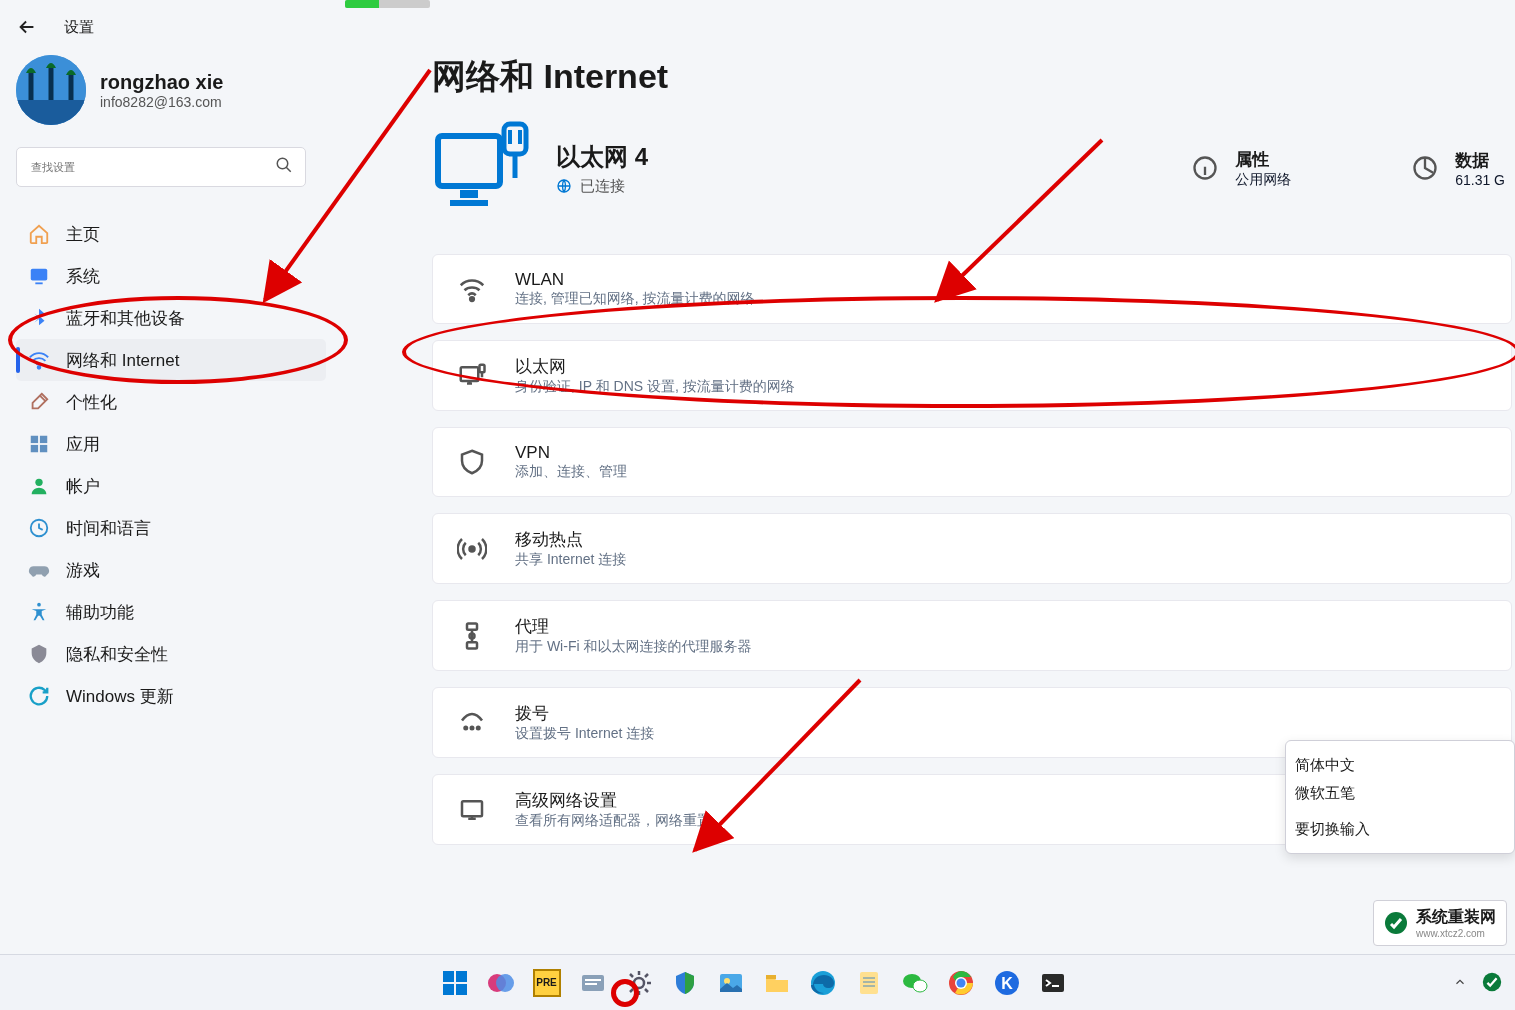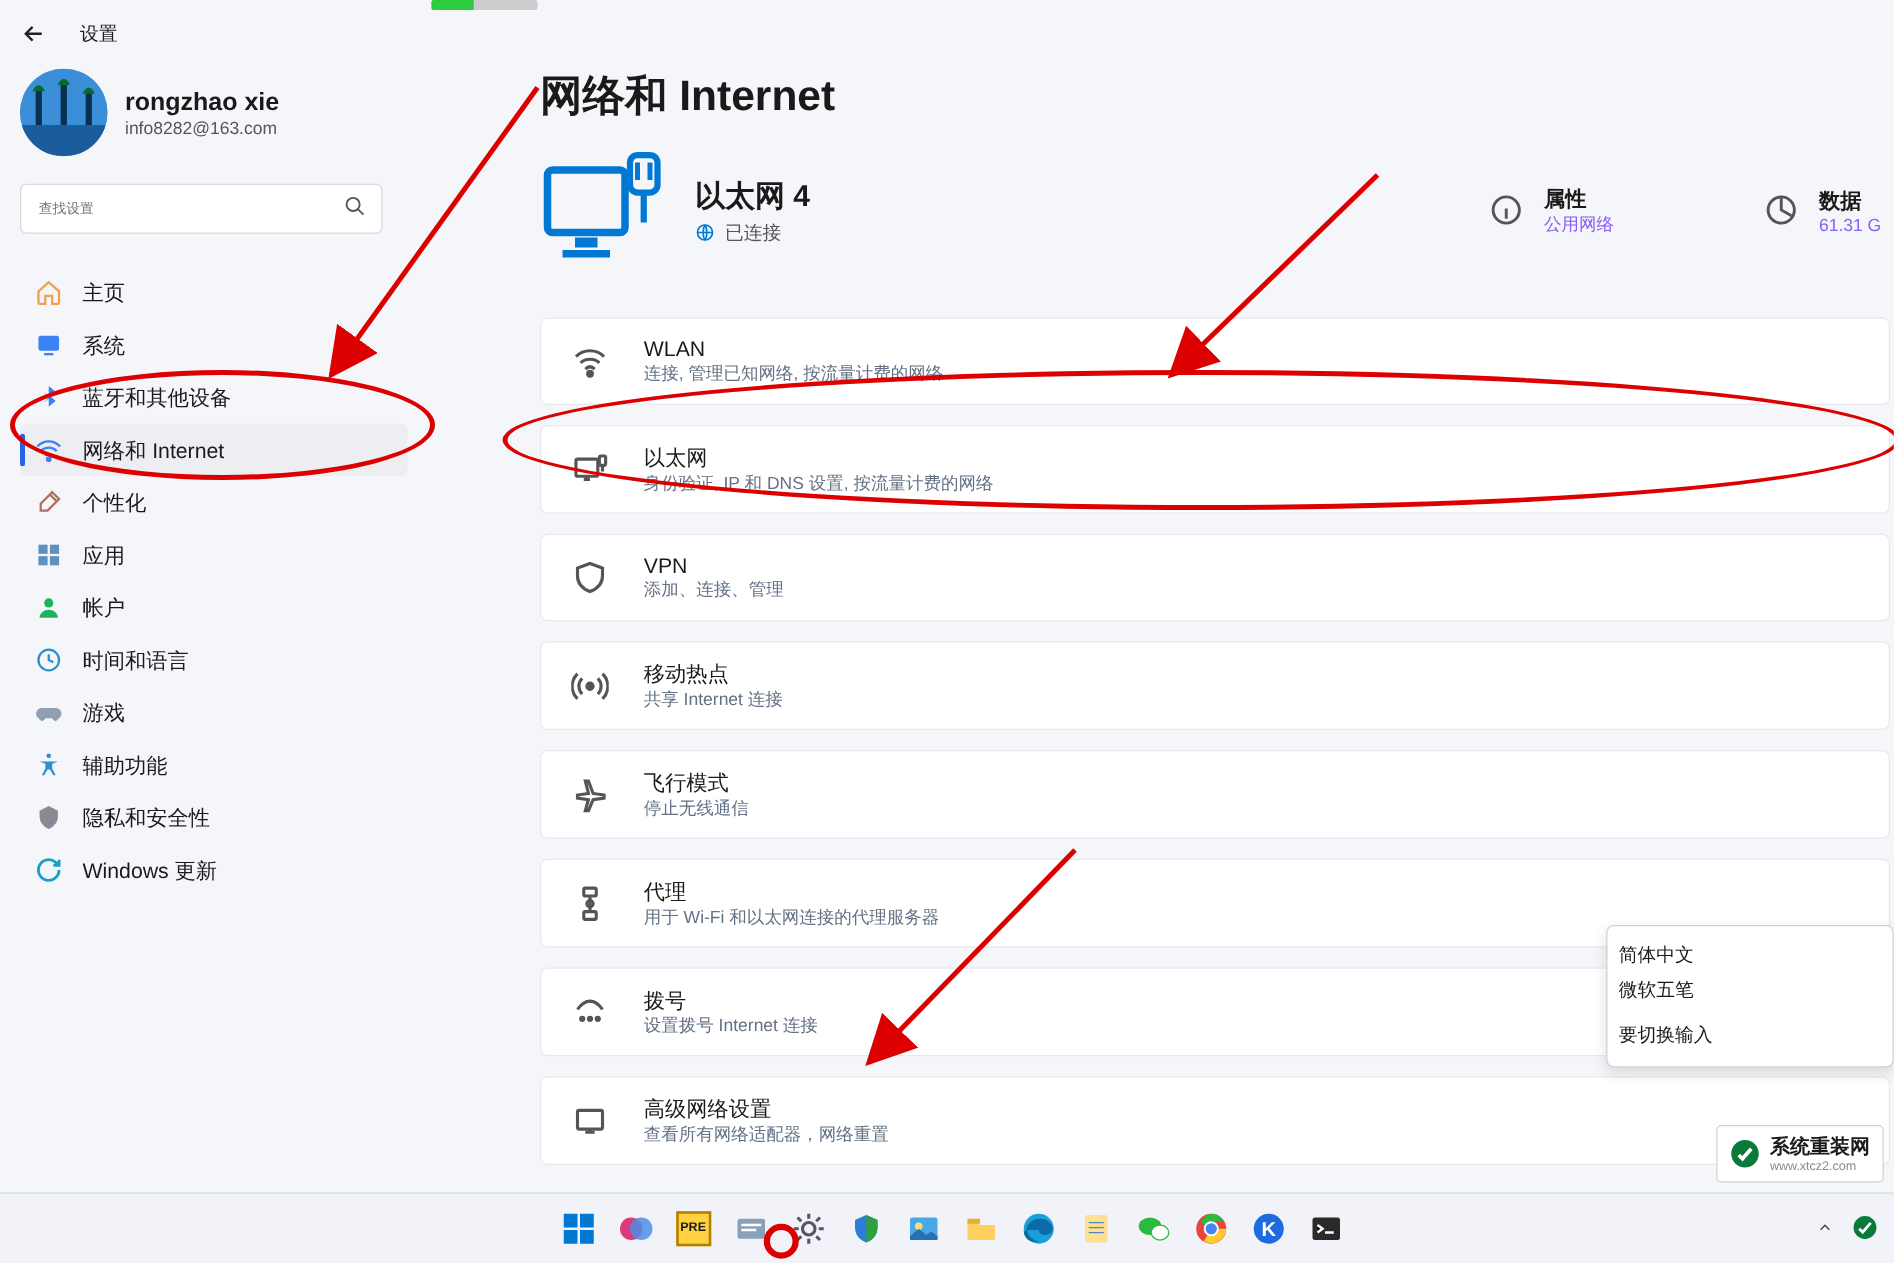--- a/index.html
+++ b/index.html
@@ -30,33 +30,33 @@
   .main{position:absolute;top:54px;left:432px;right:0}
   .page-title{font-size:34px;font-weight:600;margin-bottom:18px}
   .status-row{display:flex;align-items:center;margin-bottom:36px}
   .eth-bigicon{width:100px;height:100px;margin-right:24px}
   .eth-info .eth-name{font-size:24px;font-weight:600}
   .eth-info .eth-state{display:flex;align-items:center;gap:8px;font-size:15px;color:#555;margin-top:4px}
   .status-tiles{margin-left:auto;display:flex;gap:120px;padding-right:10px}
   .tile{display:flex;align-items:center;gap:16px;cursor:pointer}
   .tile .ticn{width:28px;height:28px;color:#555}
   .tile .tt{font-size:17px;font-weight:600}
-  .tile .ts{font-size:14px;color:#8b5cf6}
+  .tile .ts{font-size:14px;color:#0f172a}
   .cards{display:flex;flex-direction:column;gap:16px}
   .card{background:#fff;border:1px solid #e8e8ee;border-radius:6px;min-height:70px;display:flex;align-items:center;padding:14px 24px;cursor:pointer;width:1080px}
   .card .cicn{width:30px;height:30px;display:flex;align-items:center;justify-content:center;color:#555;margin-right:28px;flex-shrink:0}
   .card .ctitle{font-size:17px}
   .card .csub{font-size:14px;color:#637185}
   
   .anno{position:absolute;pointer-events:none}
   .oval{border:4px solid #d00;border-radius:50%/50%}
   svg.arrow{position:absolute;overflow:visible}
   
   .taskbar{position:absolute;bottom:0;left:0;right:0;height:56px;background:#f1f3f8;border-top:1px solid #d6d9e2;display:flex;align-items:center;justify-content:center;gap:10px}
-  .tb-icn{width:36px;height:36px;border-radius:4px;display:flex;align-items:center;justify-content:flex-end;cursor:pointer}
+  .tb-icn{width:36px;height:36px;border-radius:4px;display:flex;align-items:center;justify-content:flex-start;cursor:pointer}
   .tb-icn svg,.tb-icn div{width:28px;height:28px}
   .tb-circle{position:absolute;border:5px solid #d00;border-radius:50%;width:64px;height:68px;bottom:-6px}
   .tray{position:absolute;right:12px;bottom:0;height:56px;display:flex;align-items:center;gap:14px}
   
   .ime{position:absolute;right:0;top:740px;width:230px;background:#fff;border:1px solid #cfcfd8;border-radius:6px;box-shadow:0 4px 12px rgba(0,0,0,.12);padding:10px 9px;font-size:15px;line-height:28px}
   .watermark{position:absolute;right:8px;bottom:64px;background:#fff;border:1px solid #d0d0d8;border-radius:4px;padding:6px 10px;display:flex;align-items:center;gap:8px;font-size:16px;font-weight:600}
 </style>
 </head>
 <body>
 <div class="window">
@@ -292,31 +292,20 @@
         <div class="card">
           <span class="cicn">
             <svg viewBox="0 0 24 24" fill="none" stroke="#555" stroke-width="2">
               <circle cx="12" cy="12" r="2" fill="#555"></circle>
               <path d="M7 17a7 7 0 010-10M17 7a7 7 0 010 10M4 20a11 11 0 010-16M20 4a11 11 0 010 16"></path>
             </svg>
           </span>
           <div>
             <div class="ctitle">移动热点</div>
             <div class="csub">共享 Internet 连接</div>
-          </div>
-        </div>
-        <div class="card">
-          <span class="cicn">
-            <svg viewBox="0 0 24 24" fill="none" stroke="#555" stroke-width="2">
-              <path d="M21 12l-7-1-3-8h-2l2 8-7 1v2l7 1-2 7h2l3-7 7-1z"></path>
-            </svg>
-          </span>
-          <div>
-            <div class="ctitle">飞行模式</div>
-            <div class="csub">停止无线通信</div>
           </div>
         </div>
         <div class="card">
           <span class="cicn">
             <svg viewBox="0 0 24 24" fill="none" stroke="#555" stroke-width="2">
               <rect x="8" y="2" width="8" height="5" rx="1"></rect>
               <rect x="8" y="17" width="8" height="5" rx="1"></rect>
               <line x1="12" y1="7" x2="12" y2="17"></line>
               <circle cx="12" cy="12" r="2"></circle>
             </svg>

